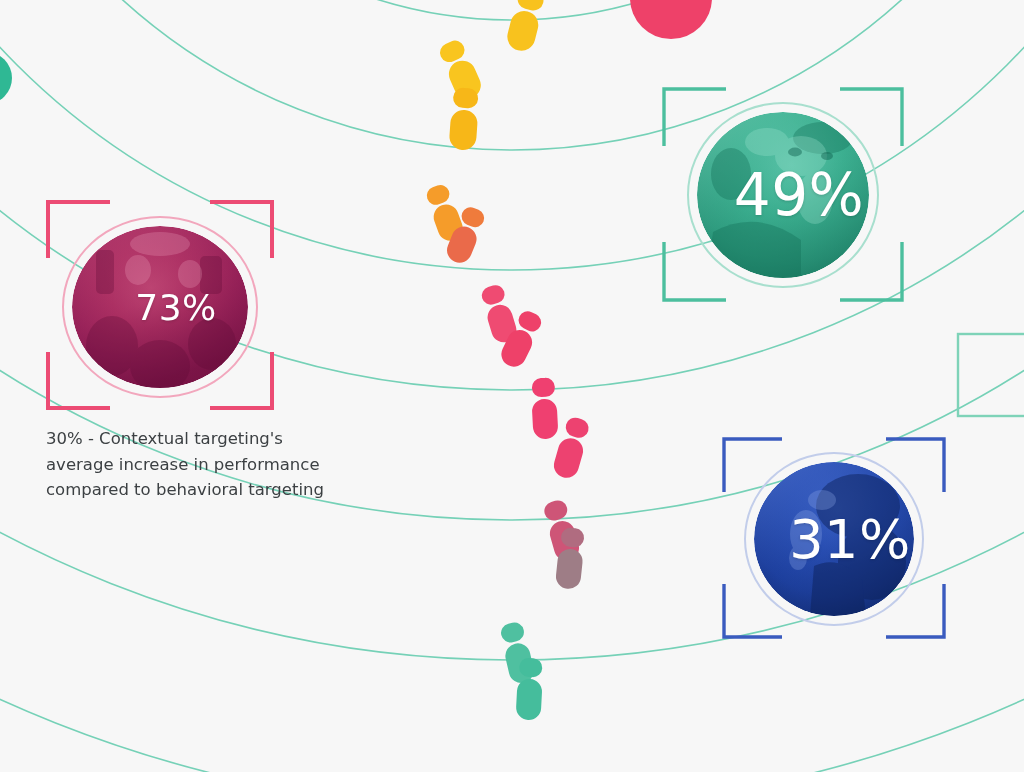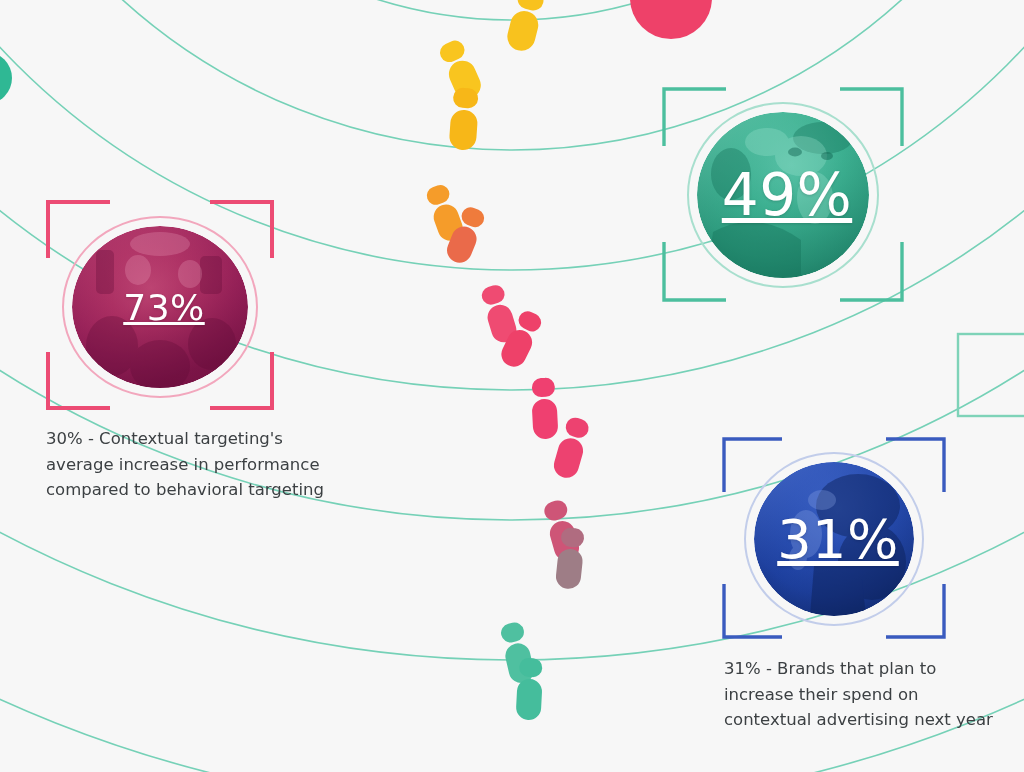--- a/index.html
+++ b/index.html
@@ -42,32 +42,31 @@
   }
   .badge-photo {
     position: absolute;
     left: 0; top: 0;
     width: 100%;
     height: 100%;
     border-radius: 50%;
   }
   .badge-value {
     position: absolute;
-    left: 4px; top: 0;
+    left: 16px; top: 0;
     width: 100%;
     height: 100%;
     display: flex;
     align-items: center;
     justify-content: center;
     color: #ffffff;
     font-weight: 400;
     letter-spacing: 0.5px;
     text-shadow: 0 1px 3px rgba(0,0,0,.16);
     font-family: "DejaVu Sans", "Liberation Sans", sans-serif;
-    text-decoration: underline;
   }
   .caption {
     position: absolute;
     color: #3c4043;
     font-size: 16.5px;
     line-height: 25.5px;
     font-family: "DejaVu Sans", "Liberation Sans", sans-serif;
     white-space: pre-line;
   }
 </style>
@@ -290,17 +289,14 @@
         <g opacity="0.30" fill="#8fa8e6">
           <ellipse cx="52" cy="72" rx="16" ry="24"></ellipse>
           <ellipse cx="44" cy="96" rx="9" ry="12"></ellipse>
           <ellipse cx="68" cy="38" rx="14" ry="10"></ellipse>
         </g>
       </svg>
       <div class="badge-value" style="font-size:54px;">31%</div>
     </div>
   </div>
 
-  <div class="caption" style="left:724px; top:656px; width:300px;">31% - Brands that plan to
-increase their spend on
-contextual advertising next year</div>
 
 </div>
 
 </body></html>

